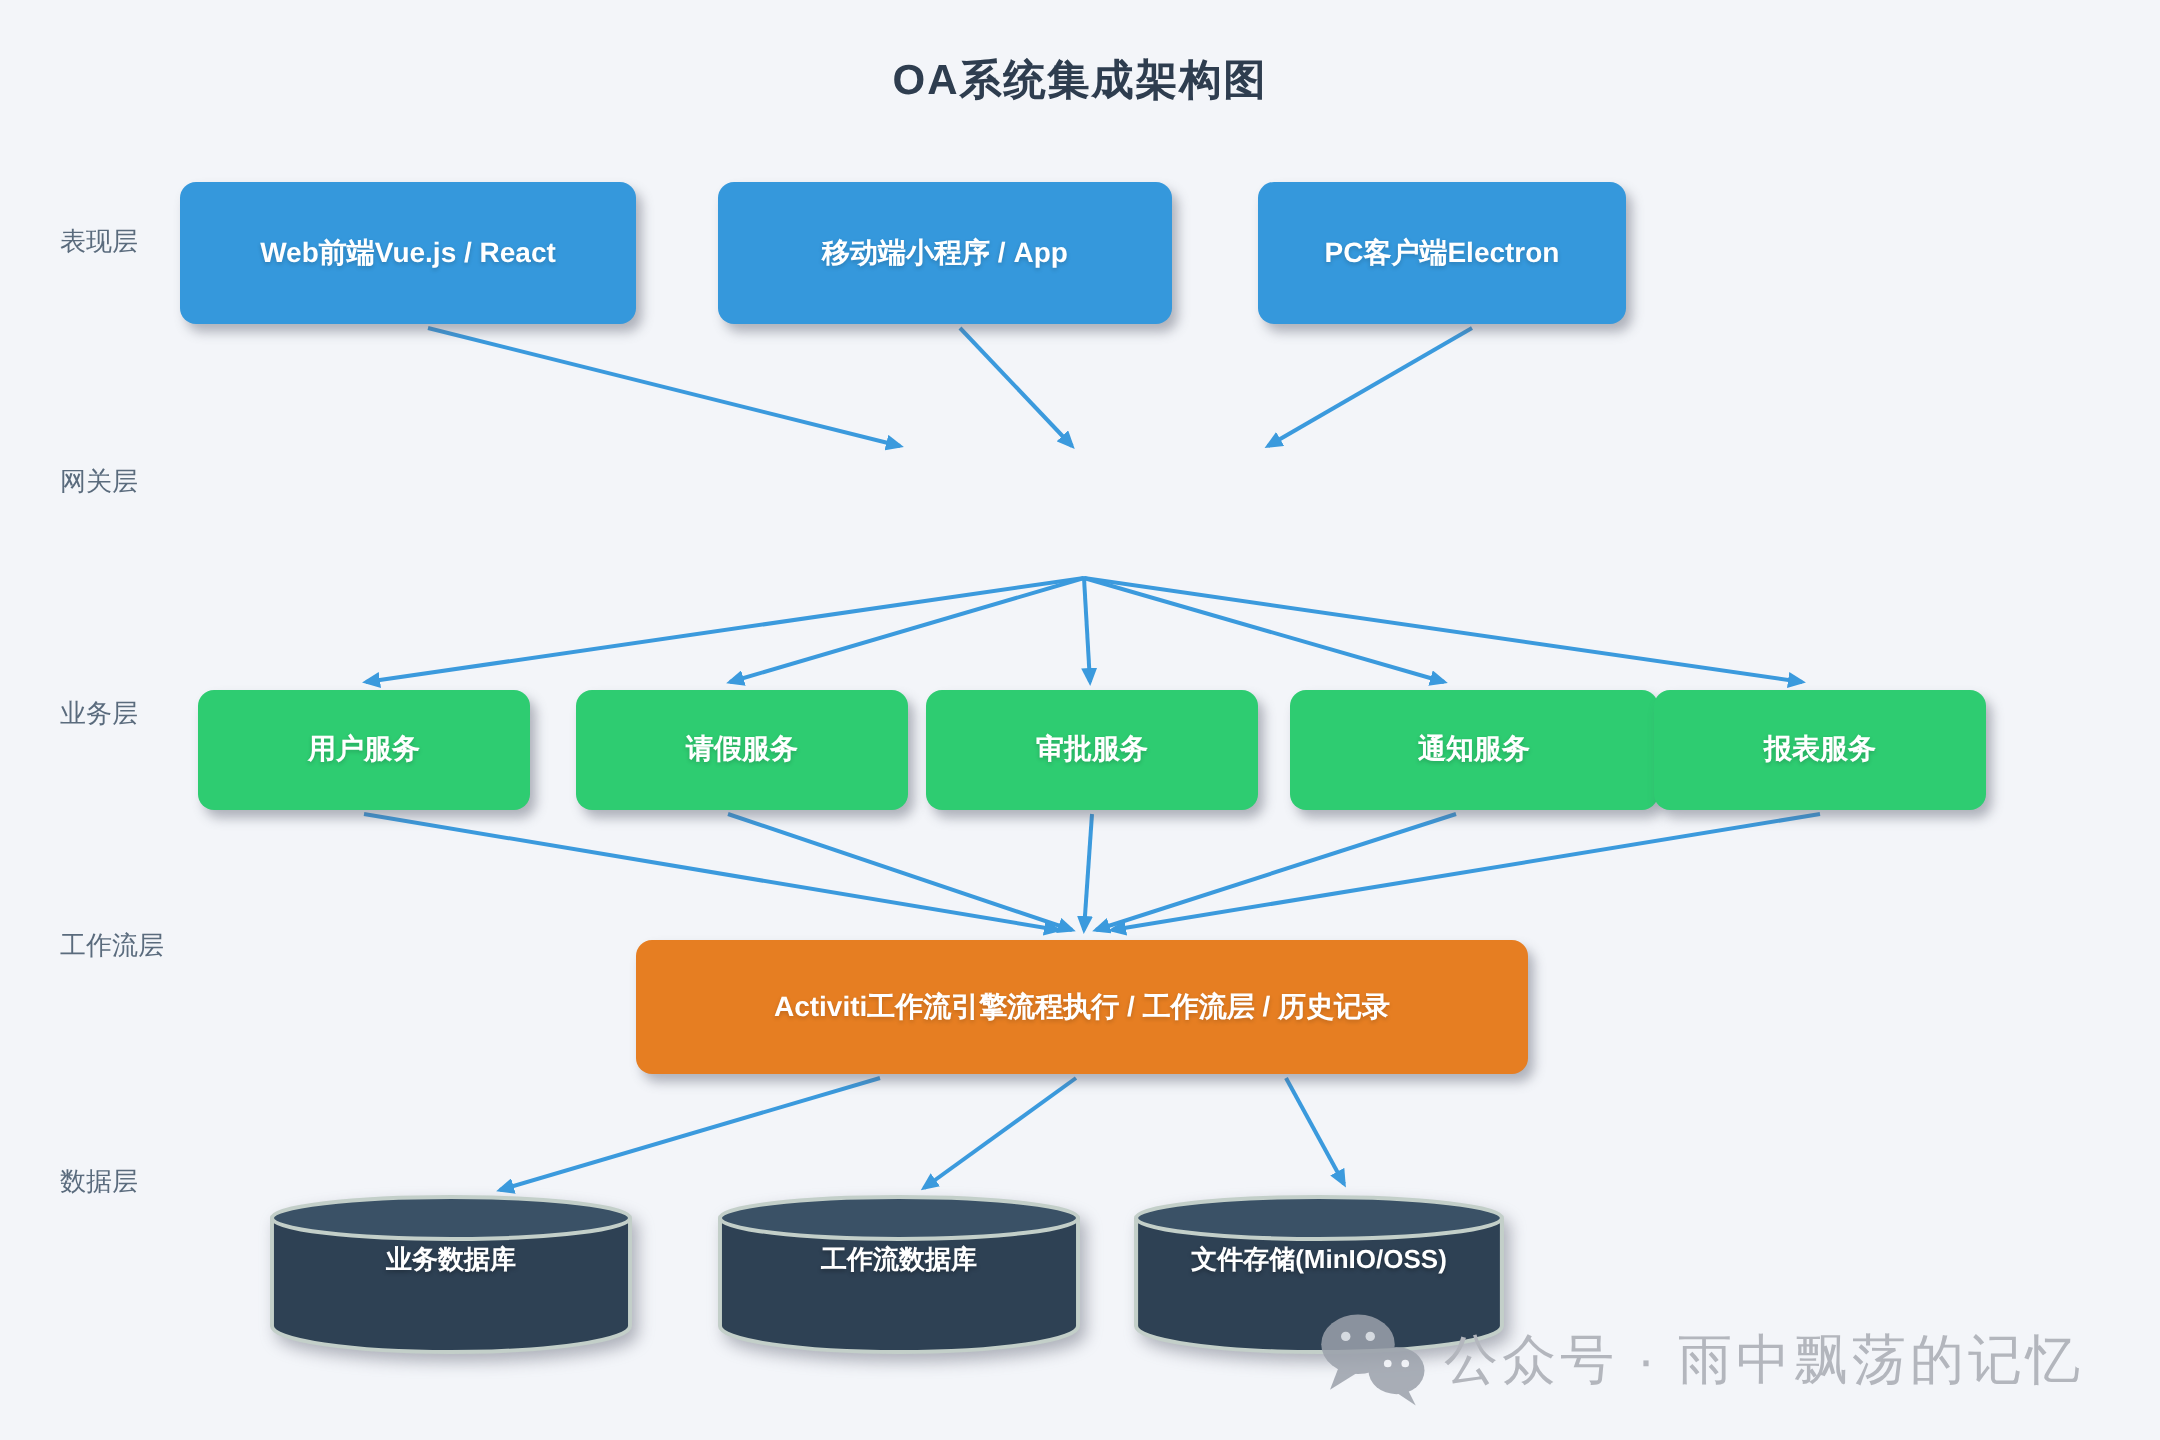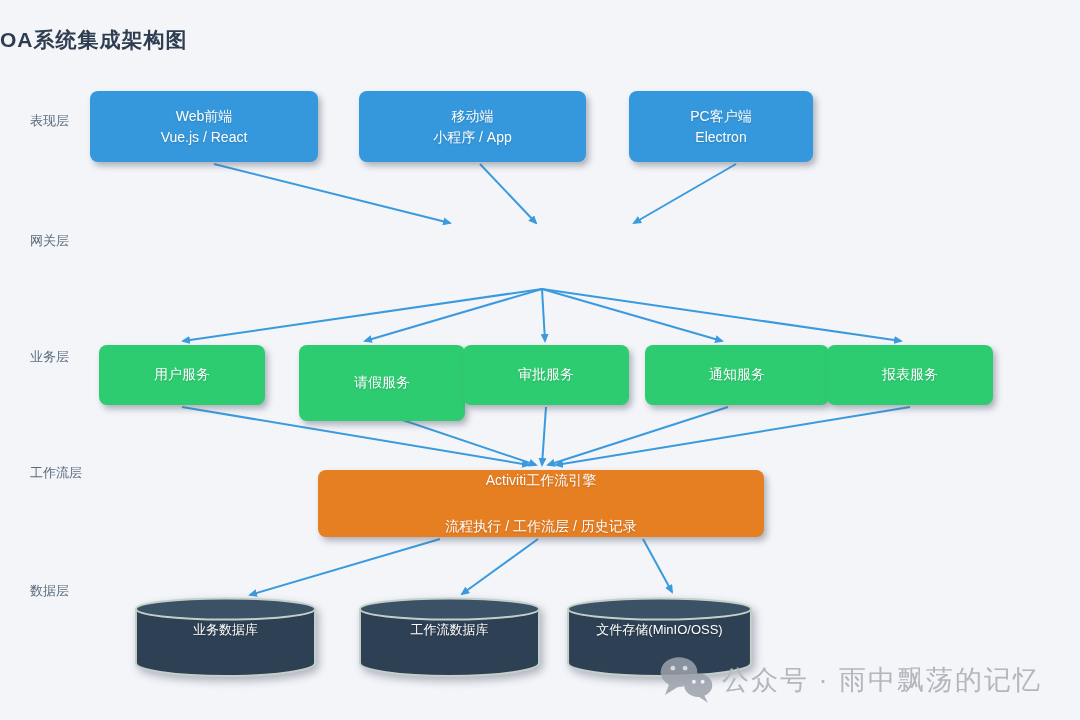--- a/index.html
+++ b/index.html
@@ -3,47 +3,47 @@
 <meta charset="utf-8">
 <style>
   html,body{margin:0;padding:0;}
   body{
     width:1080px;height:720px;overflow:hidden;
     background:var(--background,#f3f5f9);
     font-family:"Liberation Sans","DejaVu Sans",sans-serif;
   }
   .stage{position:relative;width:1080px;height:720px;}
   .title{
-    position:absolute;top:26px;left:0;width:1080px;text-align:left;
+    position:absolute;top:26px;left:0;width:1080px;text-align:center;
     font-size:21px;font-weight:bold;color:var(--title-color,#2e3d4f);letter-spacing:1px;
   }
   .layer-label{
     position:absolute;left:30px;font-size:13px;color:var(--label-color,#5a6b7d);
   }
   .node{
-    position:absolute;border-radius:8px;color:#fff;font-weight:normal;
-    display:flex;flex-direction:column;align-items:center;justify-content:center;
+    position:absolute;border-radius:8px;color:#fff;font-weight:bold;
+    display:flex;flex-direction:row;align-items:center;justify-content:center;
     box-shadow:3px 4px 6px rgba(90,95,110,.45);
     text-shadow:0 1px 2px rgba(0,0,0,.18);
   }
   .node .l1,.node .l2{font-size:14px;line-height:21px;text-align:center;}
   .blue{background:var(--presentation,#3598dc);}
   .purple{background:var(--gateway,#9b59b6);}
   .green{background:var(--business,#2ecc71);}
-  .orange{background:var(--workflow,#e67e22);justify-content:space-between;}
+  .orange{background:var(--workflow,#e67e22);}
   .svc-label{font-size:14px;}
   .arrows{position:absolute;left:0;top:0;width:1080px;height:720px;pointer-events:none;}
   .cylinder{
     position:absolute;
     filter:drop-shadow(3px 4px 4px rgba(90,95,110,.45));
   }
   .cylinder svg{display:block;width:100%;height:100%;}
   .cyl-label{
     position:absolute;left:0;top:24px;width:100%;text-align:center;
-    color:#fff;font-weight:normal;font-size:13px;text-shadow:0 1px 2px rgba(0,0,0,.3);
+    color:#fff;font-weight:bold;font-size:13px;text-shadow:0 1px 2px rgba(0,0,0,.3);
   }
   .watermark{
     position:absolute;left:658px;top:655px;display:flex;align-items:center;gap:8px;
     color:var(--watermark-color,#b3b6bd);
   }
   .watermark .wm-text{font-size:27px;letter-spacing:2px;}
   .wm-icon{width:56px;height:50px;opacity:.85;}
 </style>
 </head>
 <body>
@@ -98,21 +98,21 @@
   </div>
   <div class="node blue" style="left:629px;top:91px;width:184px;height:71px">
     <div class="l1">PC客户端</div>
     <div class="l2">Electron</div>
   </div>
 
 
   <div class="node green" style="left:99px;top:345px;width:166px;height:60px">
     <div class="svc-label">用户服务</div>
   </div>
-  <div class="node green" style="left:299px;top:345px;width:166px;height:76px">
+  <div class="node green" style="left:288px;top:345px;width:166px;height:60px">
     <div class="svc-label">请假服务</div>
   </div>
   <div class="node green" style="left:463px;top:345px;width:166px;height:60px">
     <div class="svc-label">审批服务</div>
   </div>
   <div class="node green" style="left:645px;top:345px;width:184px;height:60px">
     <div class="svc-label">通知服务</div>
   </div>
   <div class="node green" style="left:827px;top:345px;width:166px;height:60px">
     <div class="svc-label">报表服务</div>

